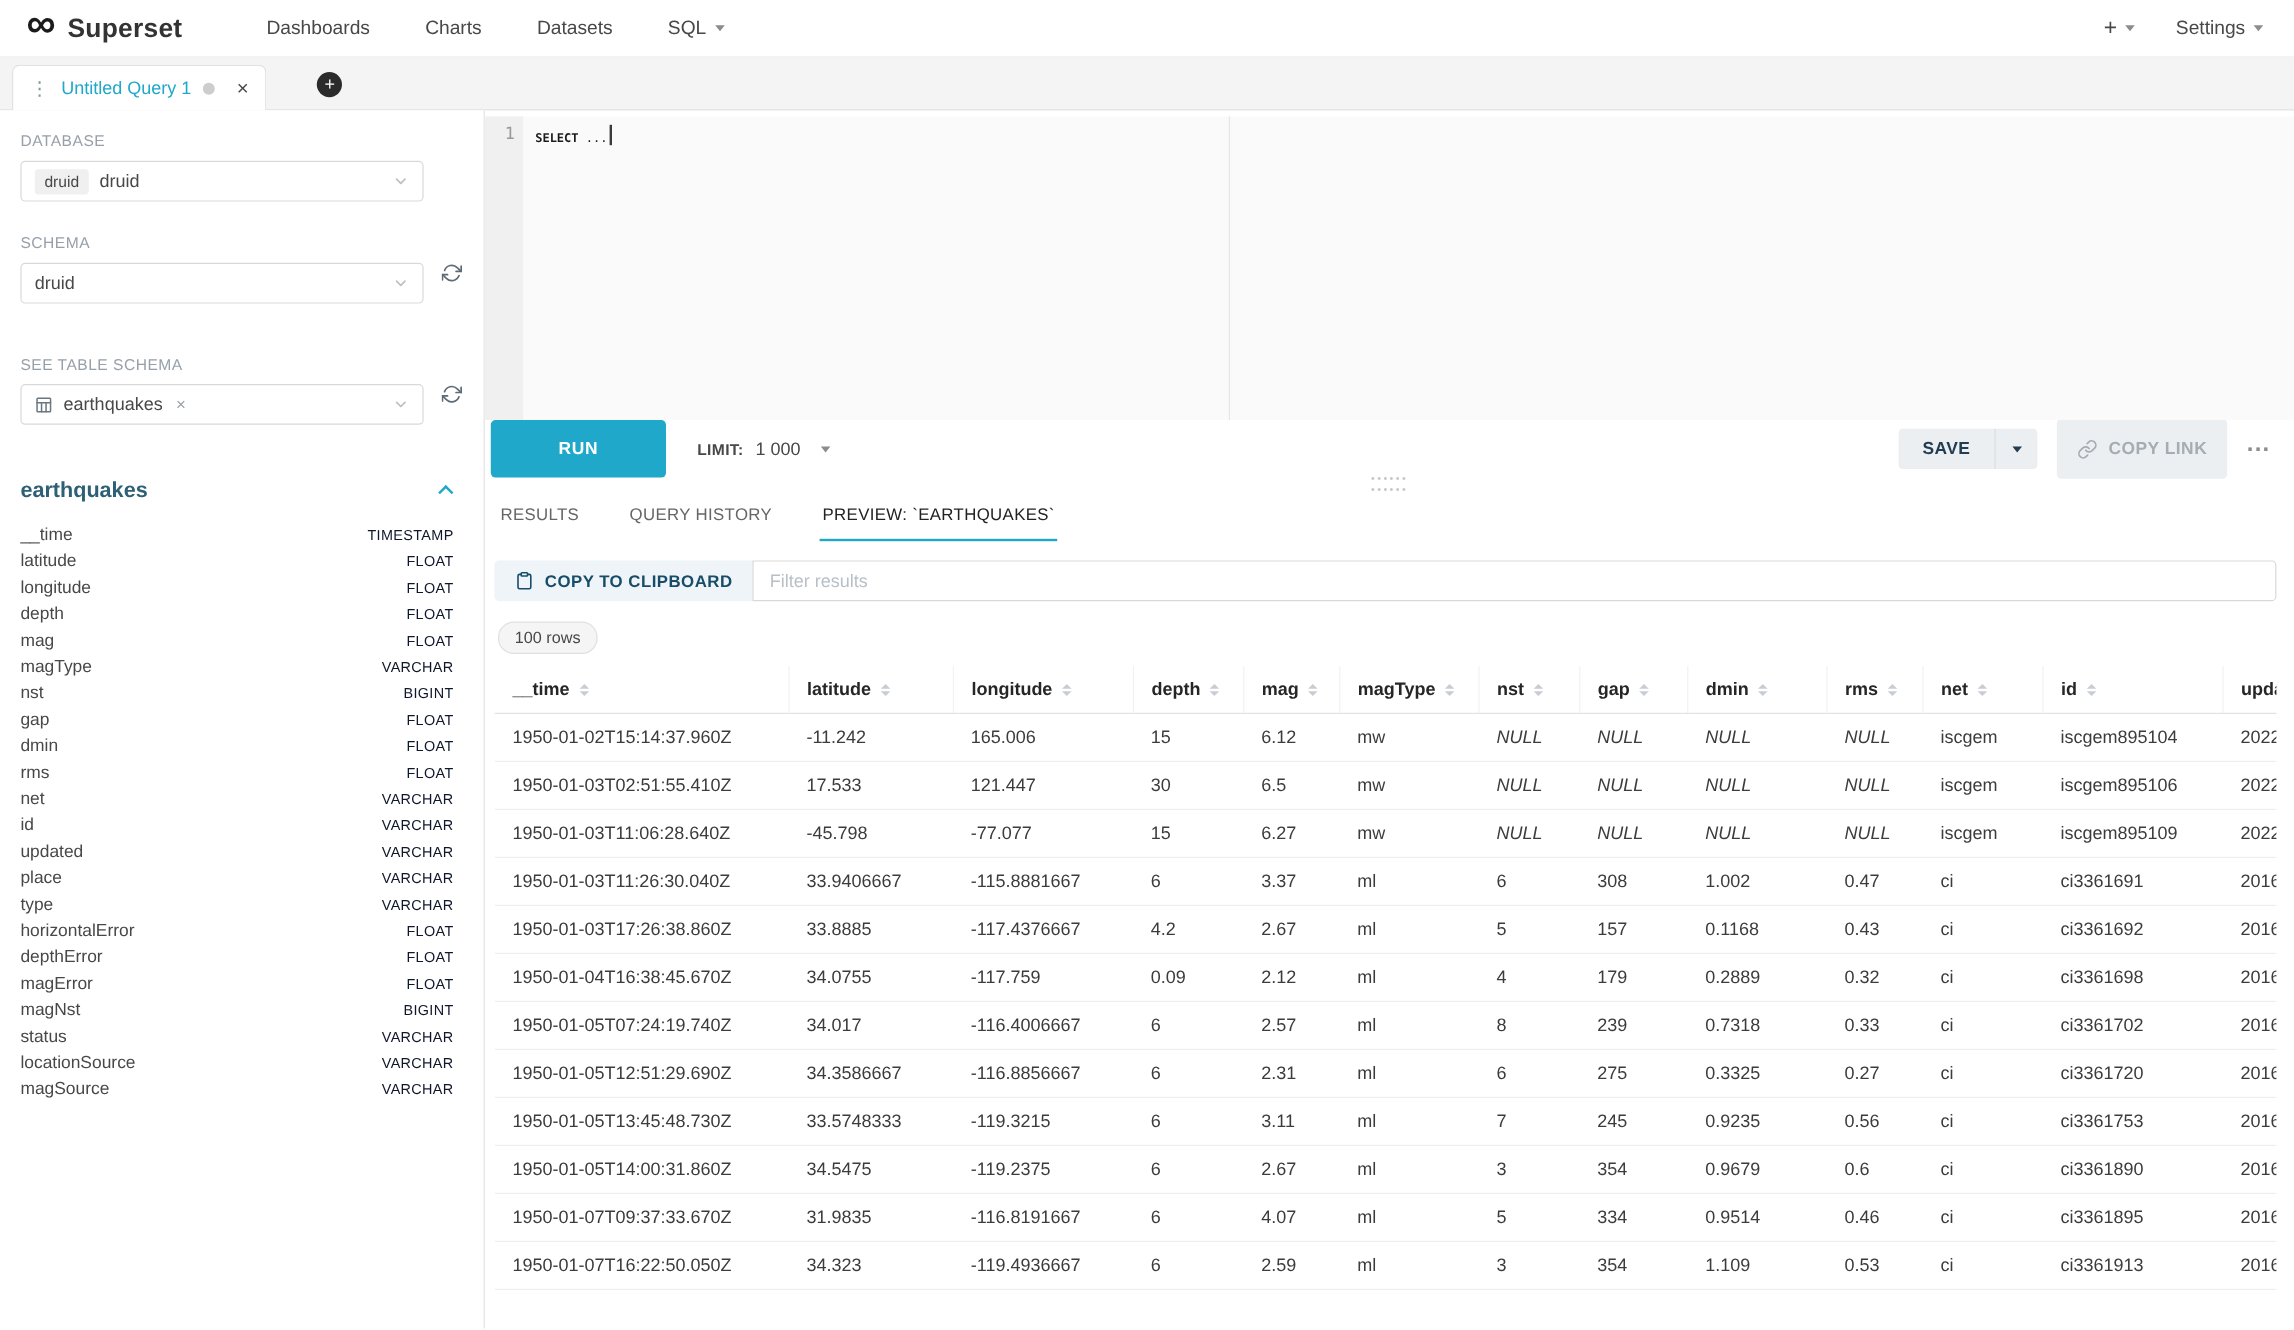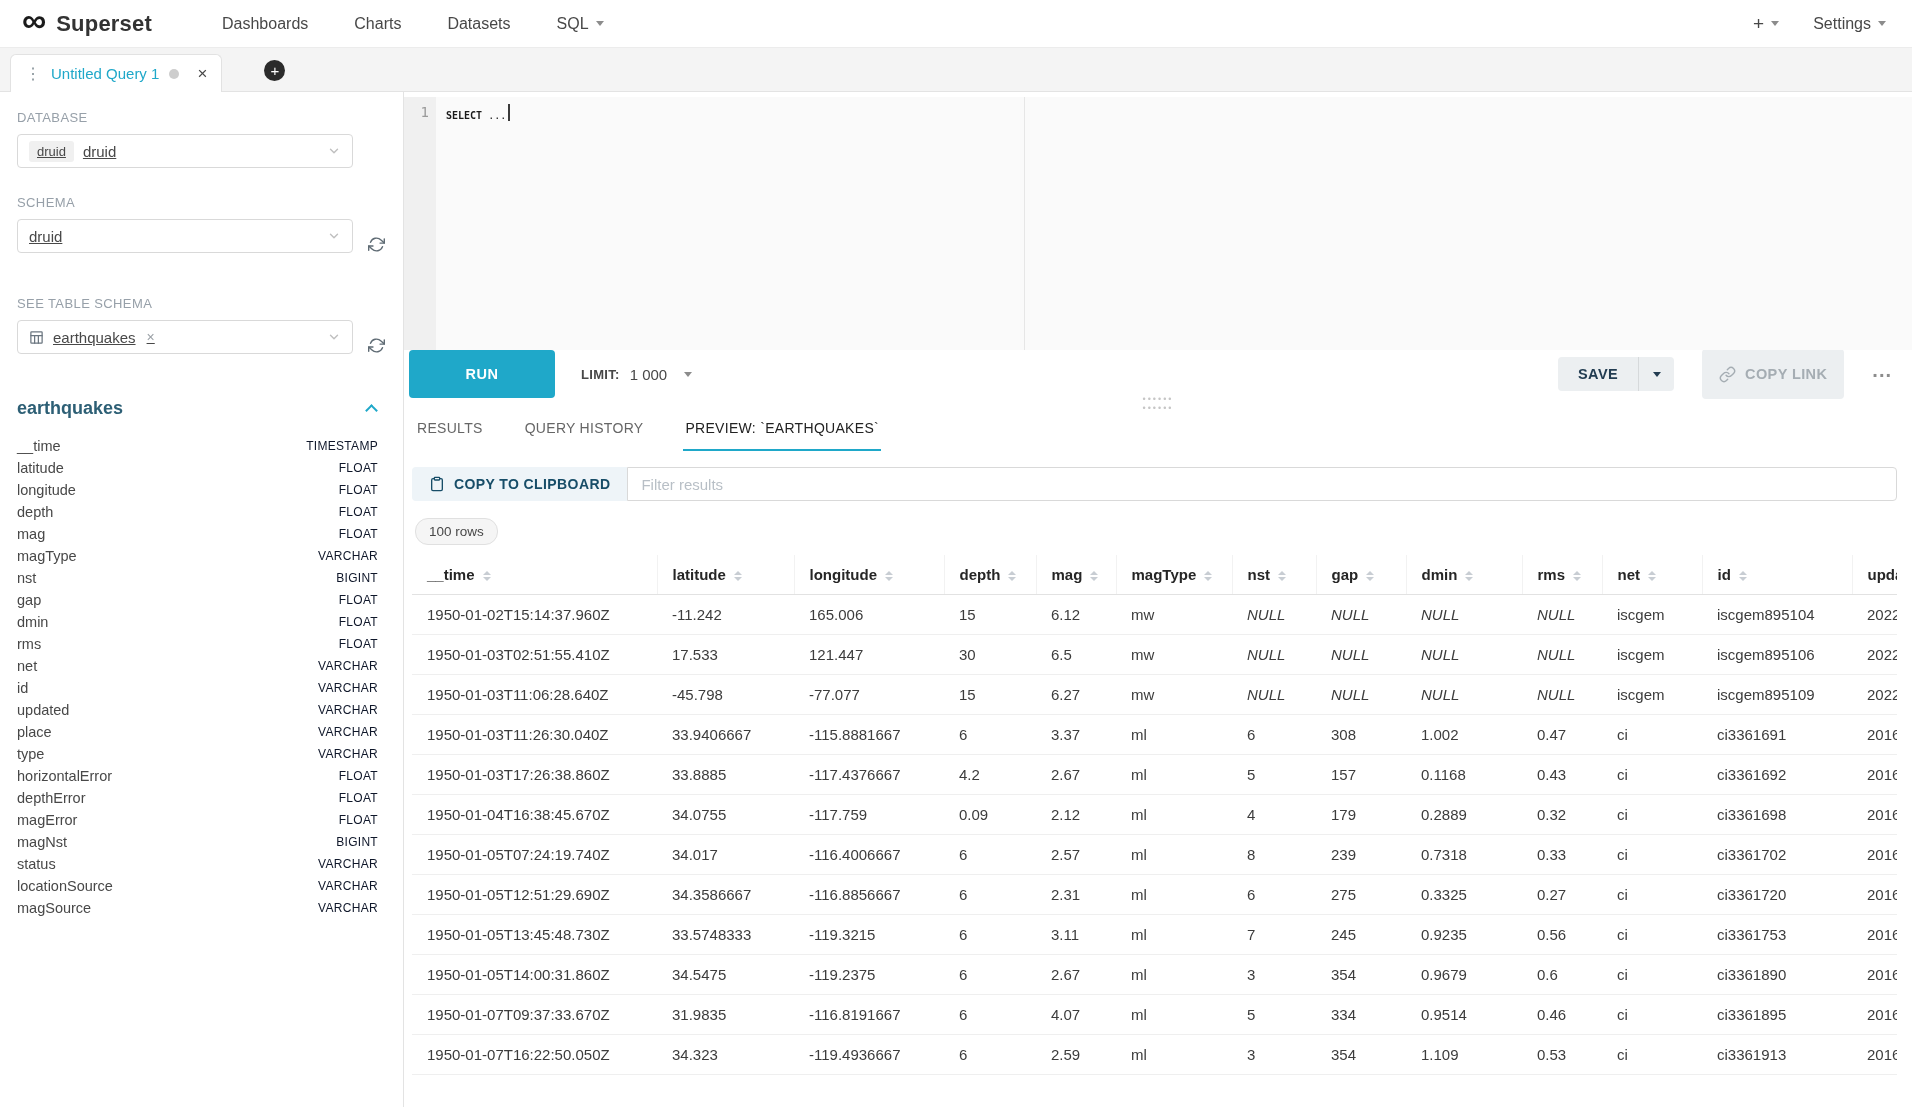--- a/index.html
+++ b/index.html
@@ -54,21 +54,21 @@
   .content { display: flex; height: 1015px; }
 
   
   .sidebar {
     width: 404px; min-width: 404px; border-right: 1px solid #e3e3e3;
     padding: 18px 17px 12px; overflow: hidden; background: #fff;
   }
   .field-label { font-size: 13px; color: #97a0a9; letter-spacing: 0.4px; margin-bottom: 9px; }
   .mt-schema { margin-top: 27px; }
   .mt-table { margin-top: 43px; }
-  .select-row { display: flex; align-items: flex-end; gap: 13px; text-decoration: underline; }
+  .select-row { display: flex; align-items: flex-start; gap: 13px; }
   .select {
     flex: 1; height: 34px; border: 1px solid #d9d9d9; border-radius: 4px;
     display: flex; align-items: center; padding: 0 11px; gap: 9px;
     font-size: 15px; background: #fff;
   }
   .select .spacer { flex: 1; }
   .badge {
     background: #f0f0f0; border-radius: 3px; padding: 3px 8px;
     font-size: 13px; color: #484848;
   }
@@ -109,21 +109,21 @@
   .print-margin { position: absolute; top: 0; bottom: 0; left: 620px; width: 1px; background: #e6e6e6; }
 
   .editor-toolbar { height: 48px; display: flex; align-items: center; gap: 26px; padding: 0 20px 0 5px; }
   .run-btn {
     width: 146px; height: 48px; background: #1FA8C9; color: #fff;
     font-size: 14.5px; font-weight: 700; letter-spacing: 0.6px; border-radius: 4px;
   }
   .limit { display: flex; align-items: center; gap: 10px; }
   .limit .lbl { font-size: 13px; font-weight: 700; color: #484848; letter-spacing: 0.3px; }
   .limit .val { font-size: 15px; color: #484848; }
-  .toolbar-right { margin-left: auto; display: flex; align-items: center; gap: 28px; }
+  .toolbar-right { margin-left: auto; display: flex; align-items: center; gap: 16px; }
   .save-group { display: flex; height: 34px; border-radius: 4px; overflow: hidden; }
   .save-main {
     background: #eceff1; color: #223c51; font-size: 14.5px; font-weight: 700;
     letter-spacing: 0.4px; padding: 0 20px; display: flex; align-items: center;
   }
   .save-caret {
     background: #eceff1; width: 36px; display: flex; align-items: center; justify-content: center;
     border-left: 1px solid rgba(0,0,0,0.09);
   }
   .save-caret .tri-down { margin-left: 0; border-top-color: #223c51; }

